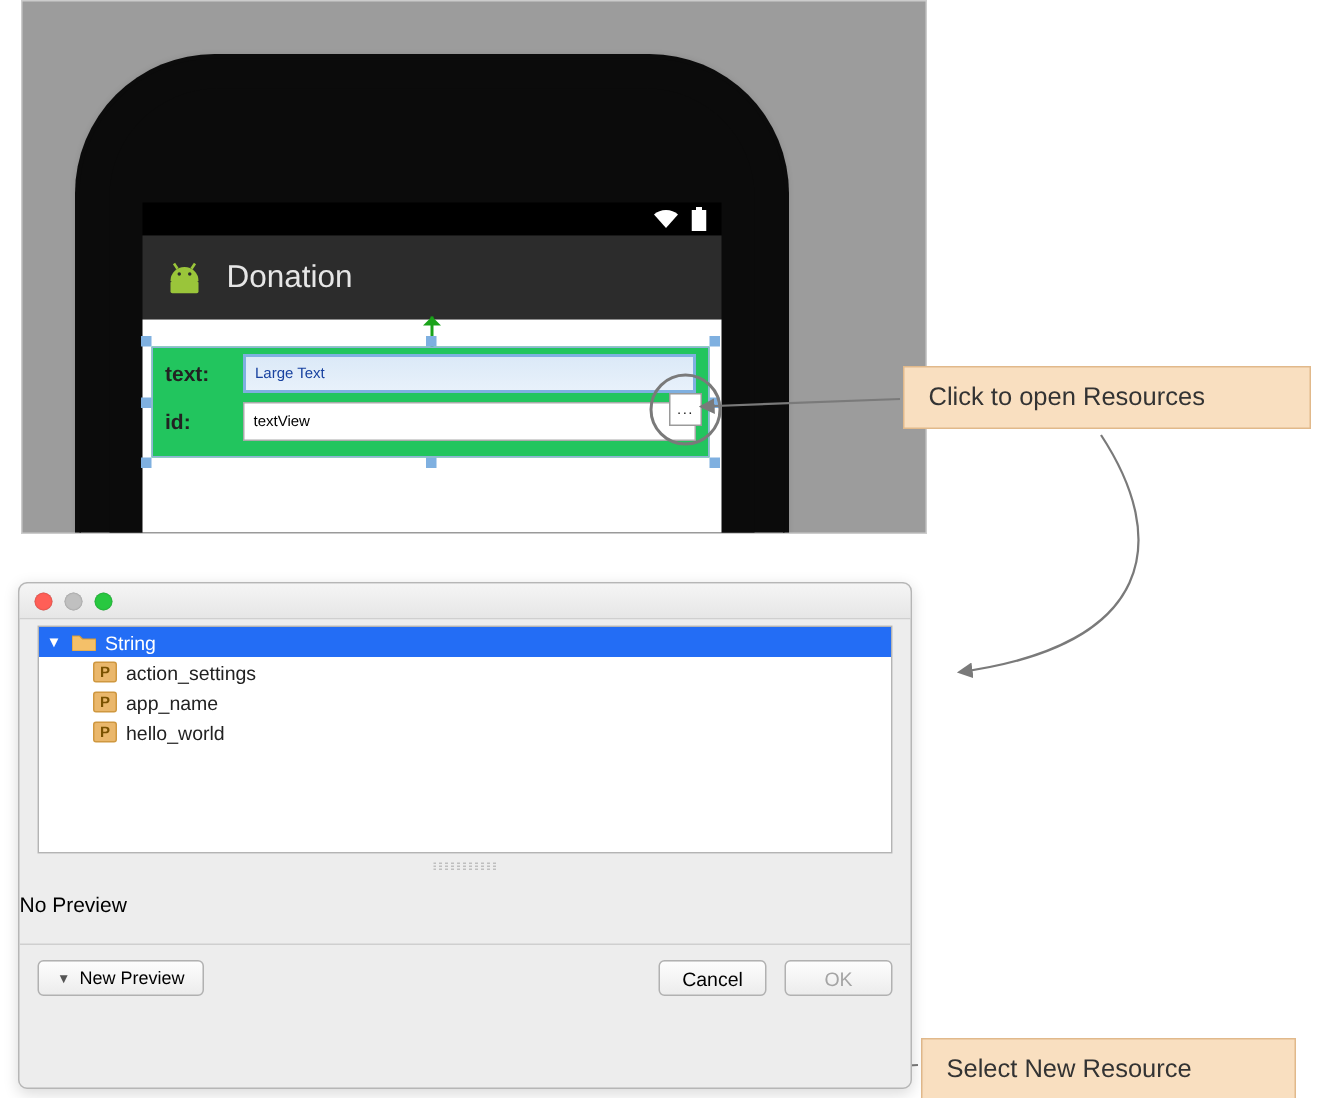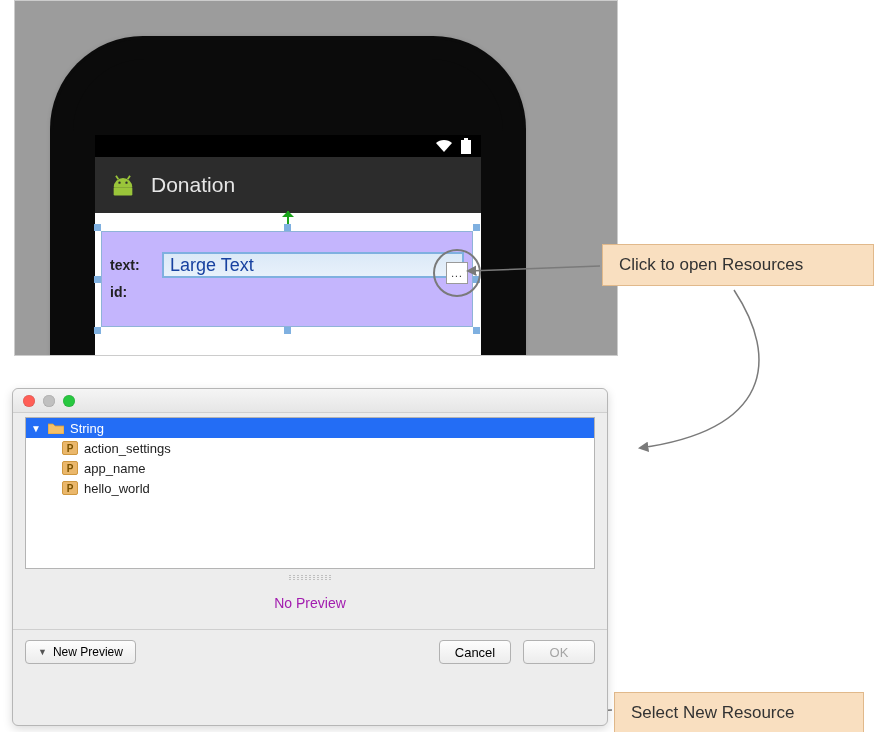--- a/index.html
+++ b/index.html
@@ -75,39 +75,39 @@
     content: "";
     position: absolute;
     top: -6px; left: -5px;
     border: 6px solid transparent;
     border-bottom-color: #1aa31a;
   }
   .selection-box {
     position: absolute;
     left: 6px; top: 18px; right: 8px;
     border: 1px solid #8fb3d8;
-    background: #c4b5fd;
-    padding: 20px 8px;
+    background: #22c55e;
+    padding: 4px 8px;
   }
   .sel-handles { position:absolute; inset:-4px; pointer-events:none; }
   .h { position:absolute; width:7px; height:7px; background:#7fb0e0; }
   .h.tl{left:-4px;top:-4px}.h.tc{left:calc(50% - 3px);top:-4px}.h.tr{right:-4px;top:-4px}
   .h.ml{left:-4px;top:calc(50% - 3px)}.h.mr{right:-4px;top:calc(50% - 3px)}
   .h.bl{left:-4px;bottom:-4px}.h.bc{left:calc(50% - 3px);bottom:-4px}.h.br{right:-4px;bottom:-4px}
   .prop-row {
     display: flex; align-items: center; gap: 8px; margin-bottom: 6px;
   }
   .prop-label { width: 44px; font-weight: bold; font-size: 14px; }
   .inp {
     flex: 1;
     height: 26px;
     border: 1px solid #a9a9a9;
     background: #fff;
     padding: 2px 6px;
-    font-size: 18px;
+    font-size: 10px;
   }
   .inp.active {
     border: 2px solid #7fb0e0;
     outline: none;
     background: linear-gradient(#dbe9f7,#e8f1fb);
     color: #1842a0;
   }
   .browse-region {
     position: absolute;
     left: 418px; top: 248px;
@@ -215,21 +215,21 @@
   }
   .child { padding-left: 36px; }
   .grip {
     margin: 0 auto;
     width: 42px; height: 6px;
     display:flex; flex-direction:column; gap:1px;
     opacity:.45;
   }
   .grip i{display:block;height:1px;background:repeating-linear-gradient(90deg,#888 0 2px, transparent 2px 4px);}
   .preview {
-    text-align:center; font-size:14px; color:#a21caf;
+    text-align:left; font-size:14px; color:#000000;
     padding: 14px 0 18px;
   }
   .dialog-footer {
     border-top:1px solid #cfcfcf;
     padding: 10px 12px;
     display:flex; align-items:center; justify-content:space-between;
   }
   .newres {
     display:flex; align-items:center; gap:6px;
     border:1px solid #b1b1b1; border-radius:4px;
@@ -292,20 +292,21 @@
               <div class="h bl"></div>
                 <div class="h bc"></div>
                 <div class="h br"></div>
             </div>
             <div class="prop-row">
               <span class="prop-label">text:</span>
               <input class="inp active" value="Large Text" style="">
             </div>
             <div class="prop-row">
               <span class="prop-label">id:</span>
+              <input class="inp" value="textView" style="">
             </div>
           </div>
         </div>
       </div>
     </div>
   </div>
 
   <div class="browse-region">
     <div class="browse-btn">...</div>
     <div class="circle"></div>

